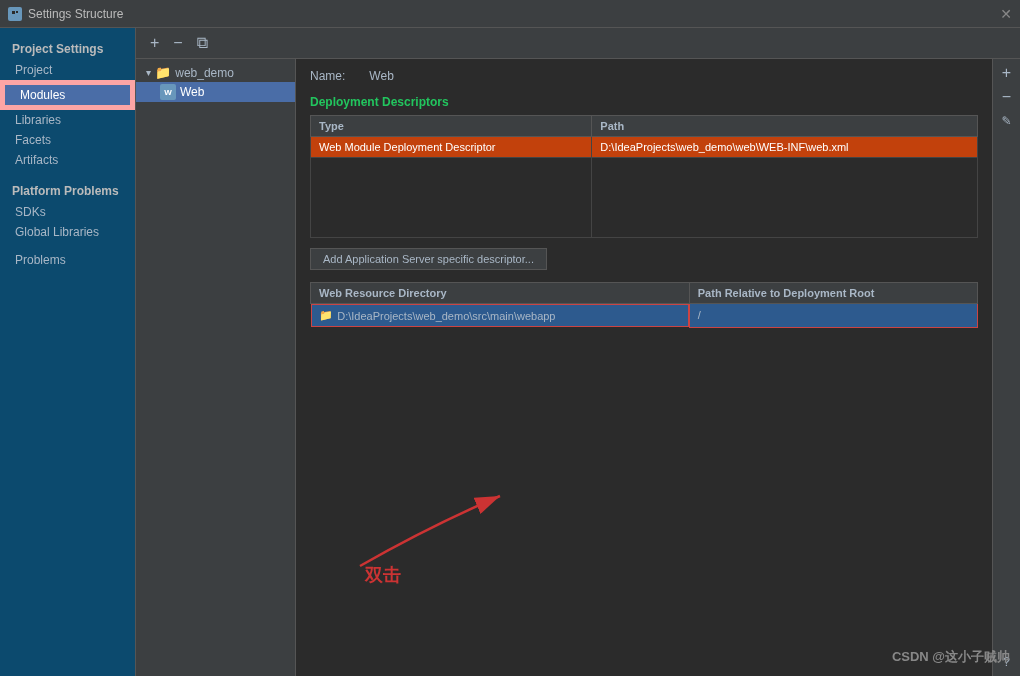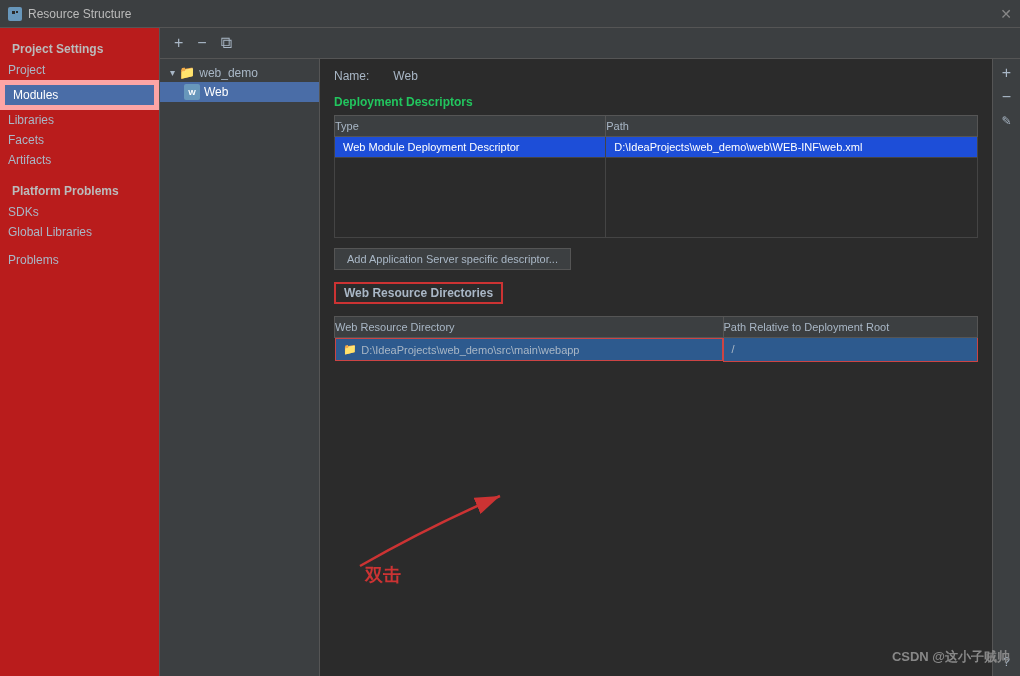--- a/index.html
+++ b/index.html
@@ -48,34 +48,34 @@
     }
 
     
     .main-layout {
       display: flex;
       height: calc(676px - 28px);
     }
 
     
     .sidebar {
-      width: 160px;
-      background: #b91c1c;
+      width: 136px;
+      background: #0c4a6e;
       border-right: 1px solid #555;
       padding: 8px 0;
       flex-shrink: 0;
     }
     .sidebar-section-title {
       color: #bbbbbb;
       font-weight: bold;
       font-size: 12px;
       padding: 6px 12px 4px 12px;
     }
     .sidebar-item {
-      padding: 3px 12px 3px 8px;
+      padding: 3px 12px 3px 15px;
       cursor: pointer;
       color: #a9b7c6;
       font-size: 12px;
     }
     .sidebar-item.highlighted {
       border: 5px solid #fca5a5;
       background: #4a6da7;
       color: #ffffff;
     }
     .sidebar-divider {
@@ -181,33 +181,33 @@
     
     .data-table {
       width: 100%;
       border-collapse: collapse;
       margin-bottom: 10px;
     }
     .data-table th {
       background: #3c3f41;
       color: #a9b7c6;
       font-size: 11px;
-      font-weight: normal;
+      font-weight: bold;
       text-align: left;
-      padding: 4px 0;
+      padding: 4px 8px;
       border: 1px solid #555;
     }
     .data-table td {
       padding: 4px 8px;
       border: 1px solid #444;
       font-size: 11px;
       color: #a9b7c6;
     }
     .data-table tr.selected td {
-      background: #1d4ed8;
+      background: #c2410c;
       color: #ffffff;
     }
 
     
     .btn-add-descriptor {
       background: #3c3f41;
       border: 1px solid #555;
       color: #a9b7c6;
       padding: 4px 12px;
       font-size: 11px;
@@ -282,21 +282,21 @@
 
   <div class="title-bar">
     <div class="title-bar-left">
       <div class="title-icon">
         <svg width="12" height="12" viewBox="0 0 12 12">
           <rect x="1" y="1" width="10" height="10" rx="1" fill="#6897bb"></rect>
           <rect x="3" y="3" width="3" height="3" fill="#2b2b2b"></rect>
           <rect x="7" y="3" width="2" height="2" fill="#2b2b2b"></rect>
         </svg>
       </div>
-      <span class="title-text">Resource Structure</span>
+      <span class="title-text">Settings Structure</span>
     </div>
     <span class="close-btn">✕</span>
   </div>
 
   <div class="main-layout">
 
     <div class="sidebar">
       <div class="sidebar-section-title">Project Settings</div>
       <div class="sidebar-item">
         <span>Project</span>
@@ -376,23 +376,20 @@
                     <td></td>
                     <td></td>
                   </tr>
               </tbody>
             </table>
 
             
             <button class="btn-add-descriptor">Add Application Server specific descriptor...</button>
 
             
-            <div style="margin-bottom:6px;">
-              <span class="web-res-section-label">Web Resource Directories</span>
-            </div>
             <table class="data-table">
               <thead>
                 <tr>
                   <th>Web Resource Directory</th>
                   <th>Path Relative to Deployment Root</th>
                 </tr>
               </thead>
               <tbody>
                 <tr class="highlighted-row">
                   <td style="display:flex; align-items:center; gap:4px;">

